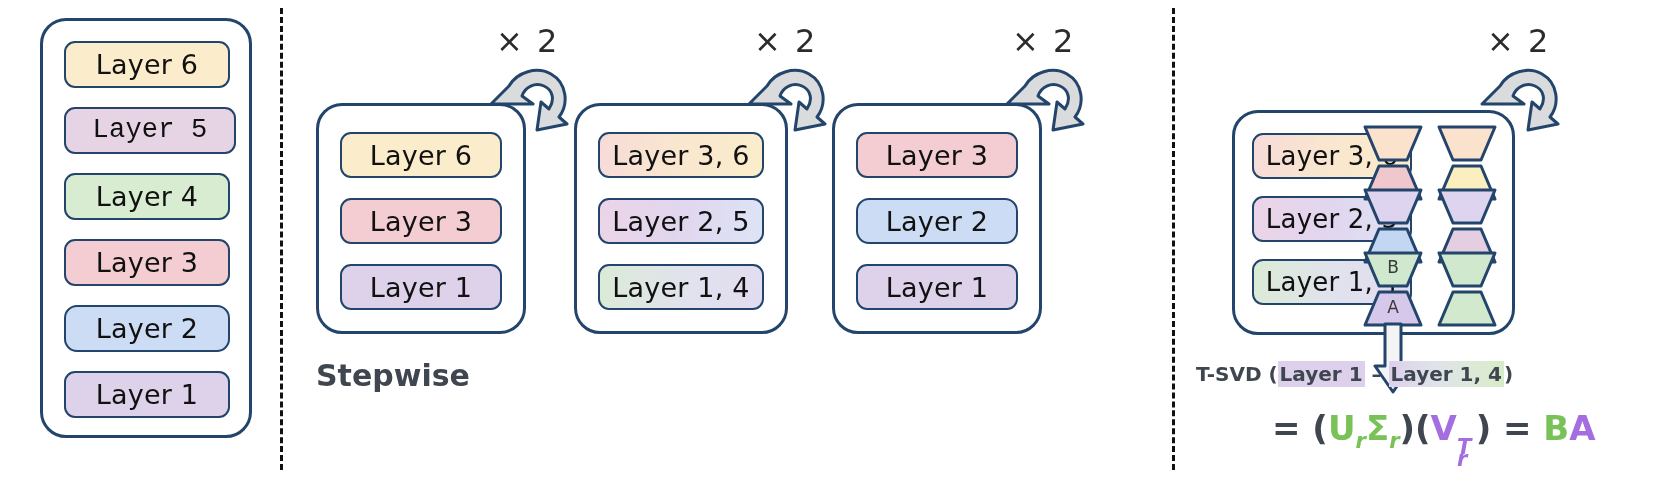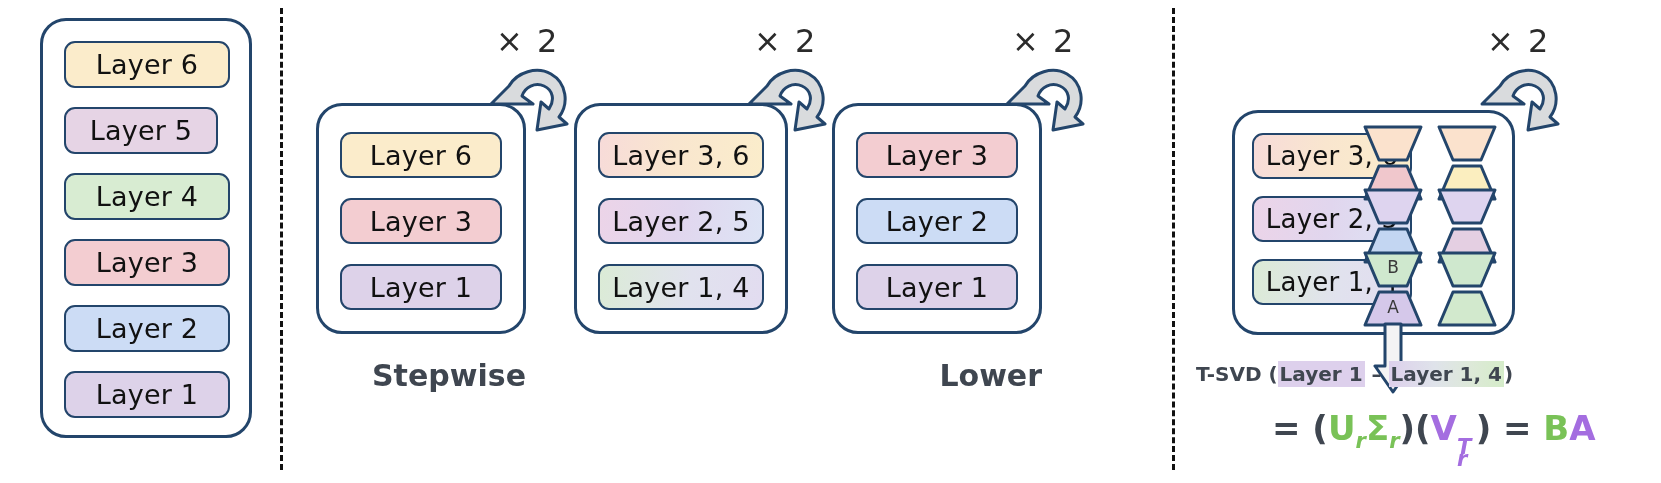--- a/index.html
+++ b/index.html
@@ -15,31 +15,31 @@
   
   .pill{position:absolute;box-sizing:border-box;border:2.5px solid #23456b;border-radius:11px;
         display:flex;align-items:center;justify-content:center;color:#111111;
         font-size:27px;line-height:1;letter-spacing:.2px;}
   .pill.small{font-size:26px;}
 
   
   .c-yellow{background:#fbeccb;}
   .c-red   {background:#f3cdd1;}
   .c-green {background:#d8ecd2;}
-  .c-blue  {background:#ccdcf5;}
+  .c-blue  {background:#ccdcf5;border-radius:13px;}
   .c-purple{background:#ddd2e9;}
   .c-plum  {background:#e6d4e5;}
 
   
   .g-36{background:linear-gradient(100deg,#f7dbd9 0%,#f9e6cf 45%,#fbedcb 100%);}
   .g-25{background:linear-gradient(100deg,#ecd4e8 0%,#e1d6ee 48%,#dde4f5 100%);}
   .g-14{background:linear-gradient(100deg,#dbebd6 0%,#e1e2ee 55%,#e2dcf0 100%);}
 
   
-  .caption{position:absolute;text-align:right;color:#3f4650;font-weight:bold;font-size:30px;}
+  .caption{position:absolute;text-align:left;color:#3f4650;font-weight:bold;font-size:30px;}
 
   
   .xtwo{position:absolute;font-size:32px;color:#2b2b2b;letter-spacing:2px;white-space:nowrap;}
 
   
   .looparrow{position:absolute;width:92px;height:86px;}
 
   
   .hour{position:absolute;width:60px;height:78px;}
   .hglabel{position:absolute;font-size:17px;color:#3a3a3a;text-align:center;width:60px;}
@@ -61,21 +61,21 @@
 </head>
 <body>
 
 <div id="root">
 
   <div class="vdash" style="left:280px;top:8px;height:462px;"></div>
   <div class="vdash" style="left:1172px;top:8px;height:462px;"></div>
 
   <div class="groupbox" style="left:40px;top:18px;width:212px;height:420px;"></div>
   <div class="pill c-yellow" style="left:64px;top:41px;width:166px;height:47px;">Layer 6</div>
-  <div class="pill c-plum" style="left:64px;top:107px;width:154px;height:47px;">Layer 5</div>
+  <div class="pill c-plum" style="left:64px;top:107px;width:172px;height:47px;font-family:Liberation Mono, monospace;">Layer 5</div>
   <div class="pill c-green" style="left:64px;top:173px;width:166px;height:47px;text-align:center;">Layer 4</div>
   <div class="pill c-red" style="left:64px;top:239px;width:166px;height:47px;">Layer 3</div>
   <div class="pill c-blue" style="left:64px;top:305px;width:166px;height:47px;">Layer 2</div>
   <div class="pill c-purple" style="left:64px;top:371px;width:166px;height:47px;">Layer 1</div>
 
   <div class="groupbox" style="left:316px;top:103px;width:210px;height:231px;"></div>
   <div class="pill c-yellow" style="left:340px;top:132px;width:162px;height:46px;">Layer 6</div>
   <div class="pill c-red" style="left:340px;top:198px;width:162px;height:46px;">Layer 3</div>
   <div class="pill c-purple" style="left:340px;top:264px;width:162px;height:46px;">Layer 1</div>
   <div class="xtwo" style="left:496px;top:22px;">× 2</div>
@@ -103,21 +103,20 @@
   <div class="pill c-red" style="left:856px;top:132px;width:162px;height:46px;">Layer 3</div>
   <div class="pill c-blue" style="left:856px;top:198px;width:162px;height:46px;">Layer 2</div>
   <div class="pill c-purple" style="left:856px;top:264px;width:162px;height:46px;">Layer 1</div>
   <div class="xtwo" style="left:1012px;top:22px;">× 2</div>
   <div class="looparrow" style="left:1001px;top:52px;">
     <svg viewBox="0 0 92 86" width="92" height="86">
       <path d="M6 52 L24 34 C32 20 52 14 66 22 C82 31 84 52 74 65 L82 72 L52 78 L56 50 L64 57
                C70 48 68 38 59 34 C50 30 40 35 37 44 L48 52 Z" fill="#d9dbdd" stroke="#23456b" stroke-width="3" stroke-linejoin="round"></path>
     </svg>
   </div>
-  <div class="caption" style="left:832px;top:358px;width:210px;">Lower</div>
 
   <div class="groupbox" style="left:1232px;top:110px;width:283px;height:225px;"></div>
 
   <div class="pill g-36 small" style="left:1252px;top:133px;width:160px;height:46px;">Layer 3, 6</div>
   <div class="pill g-25 small" style="left:1252px;top:196px;width:160px;height:46px;">Layer 2, 5</div>
   <div class="pill g-14 small" style="left:1252px;top:259px;width:160px;height:46px;">Layer 1, 4</div>
 
   <div class="hour" style="left:1363px;top:124px;">
     <svg viewBox="0 0 60 78" width="60" height="78">
       <polygon points="2,3 58,3 44,36 16,36" fill="#fbe2cd" stroke="#23456b" stroke-width="3" stroke-linejoin="round"></polygon>

